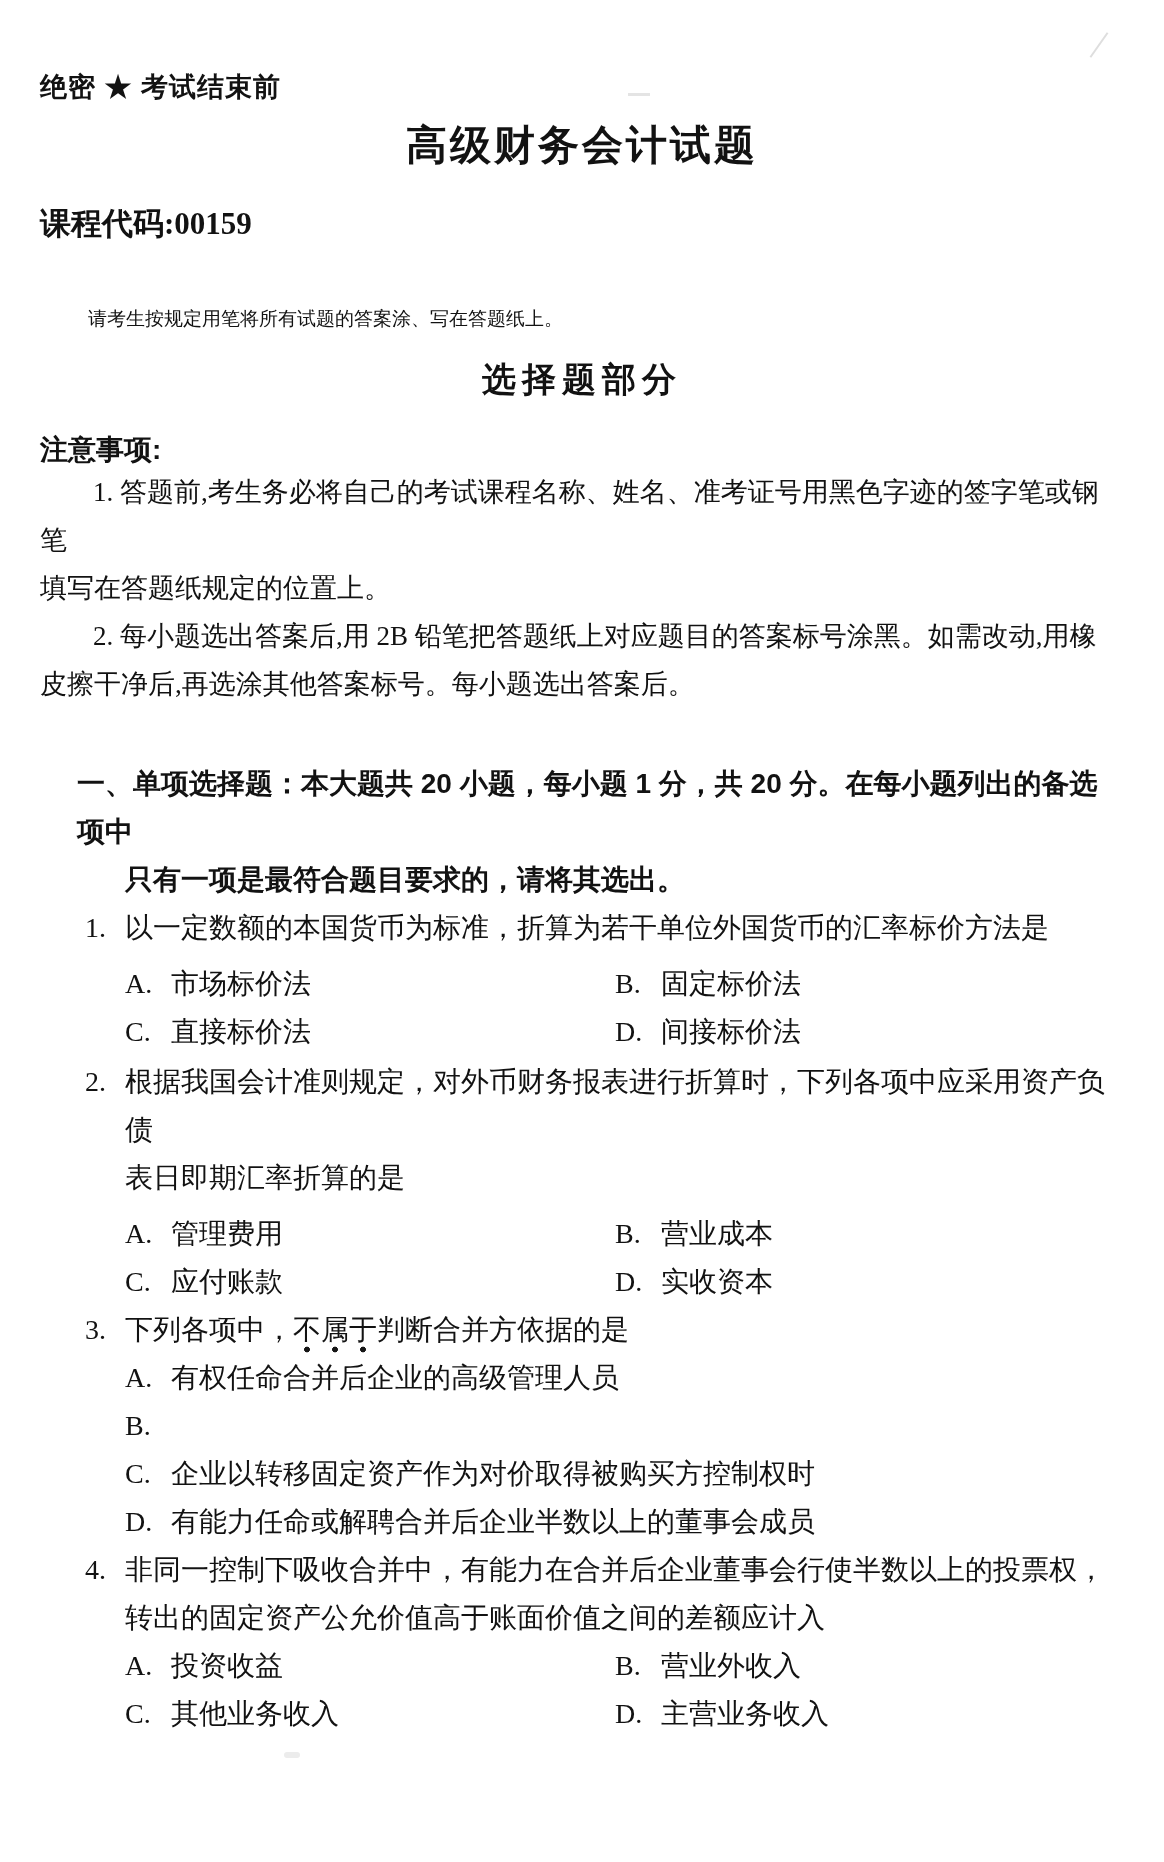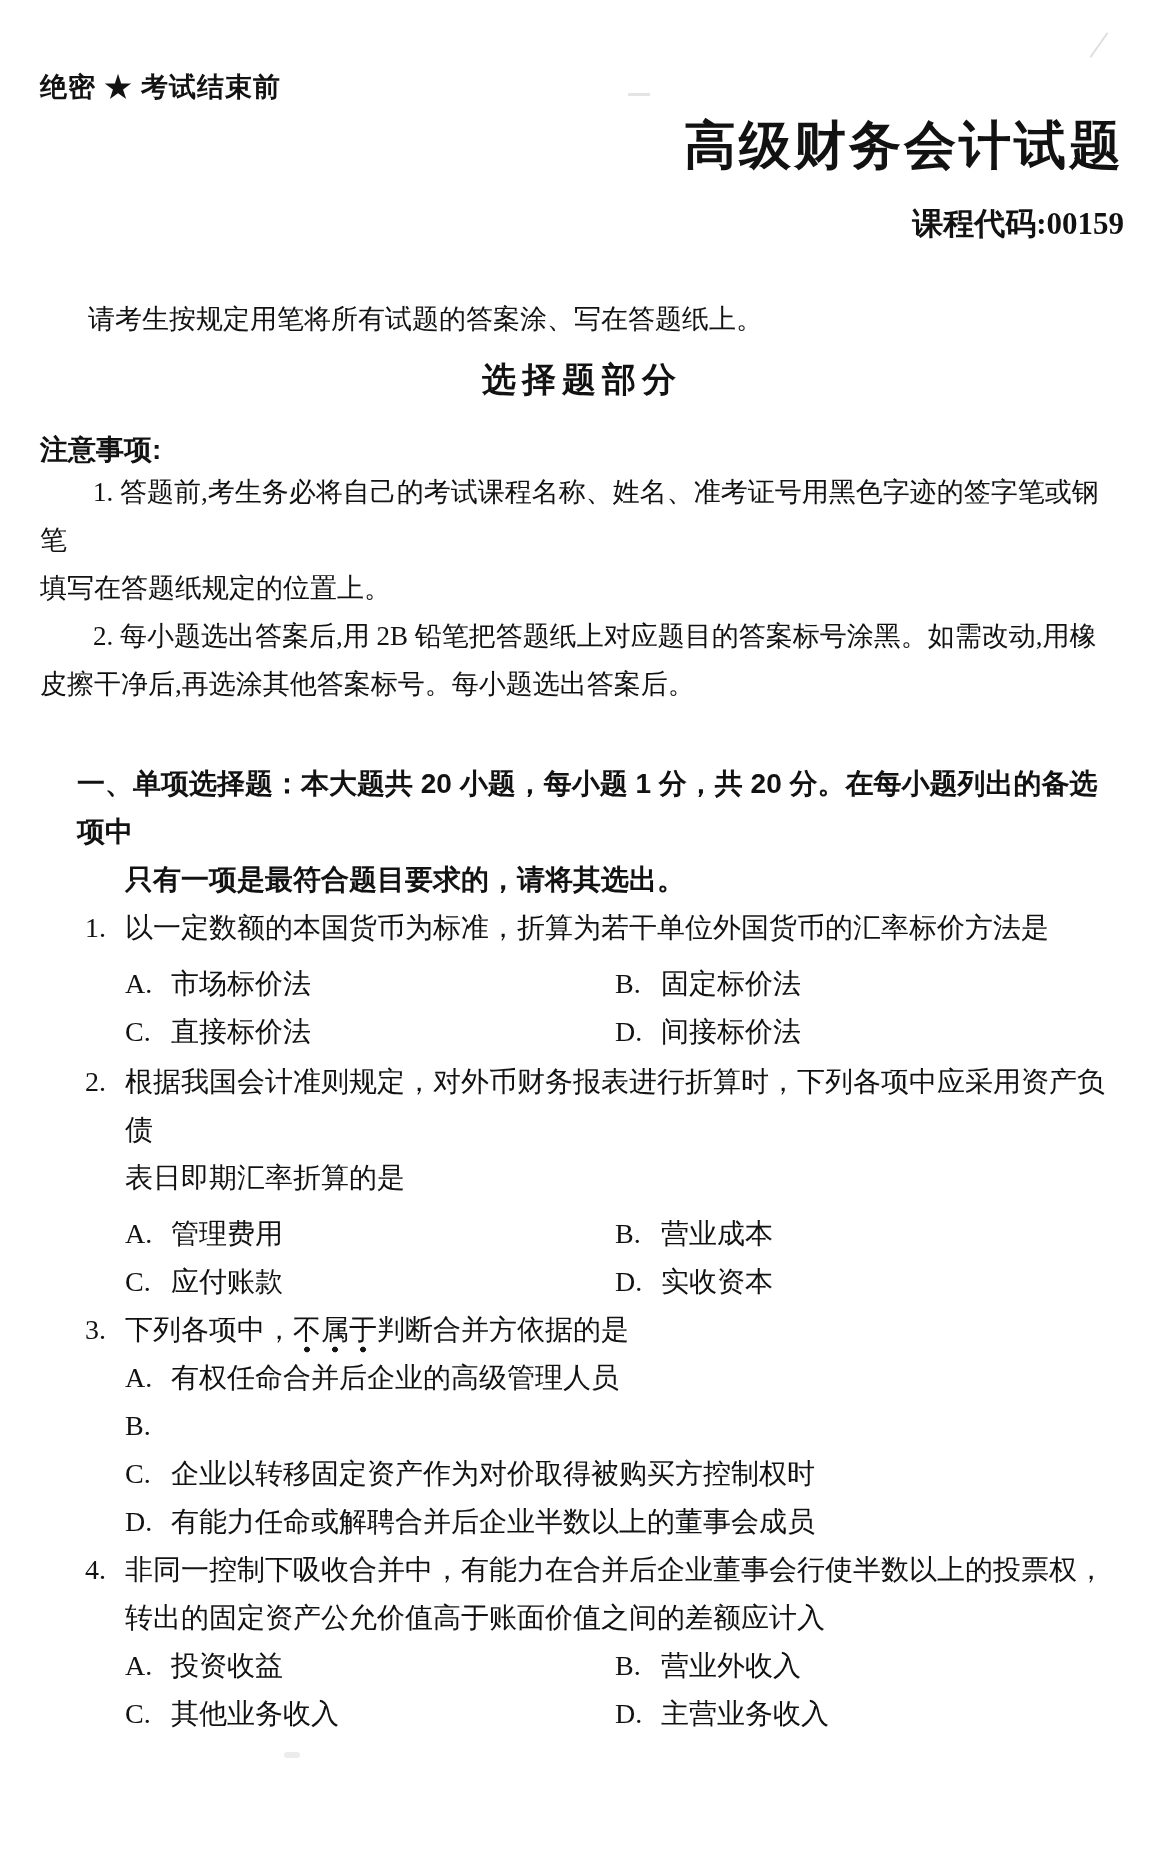--- a/index.html
+++ b/index.html
@@ -16,32 +16,32 @@
   }
   .classification {
     font-family:"Liberation Sans", sans-serif;
     font-weight:700; font-size:27px; line-height:34px; letter-spacing:1px;
   }
   .title1 {
     margin-top:14px; text-align:center;
     font-size:37px; line-height:46px; font-weight:400;
   }
   .title2 {
-    margin-top:10px; text-align:right;
-    font-family:"Liberation Sans", sans-serif;
-    font-weight:900; font-size:52px; line-height:62px; letter-spacing:3px;
+    margin-top:10px; text-align:center;
+    font-family:"Liberation Sans", sans-serif;
+    font-weight:900; font-size:41px; line-height:62px; letter-spacing:3px;
   }
   .course-code {
-    margin-top:28px; text-align:right;
+    margin-top:28px; text-align:left;
     font-weight:700; font-size:31px; line-height:40px;
   }
   .instruction {
     margin-top:58px; padding-left:48px;
     font-family:"Liberation Sans", sans-serif;
-    font-size:27px; line-height:34px;
+    font-size:19px; line-height:34px;
   }
   .part-title {
     margin-top:22px; text-align:center;
     font-weight:700; font-size:34px; line-height:44px; letter-spacing:6px;
   }
   .notes-title {
     margin-top:30px;
     font-family:"Liberation Sans", sans-serif;
     font-weight:700; font-size:28px; line-height:36px;
   }

